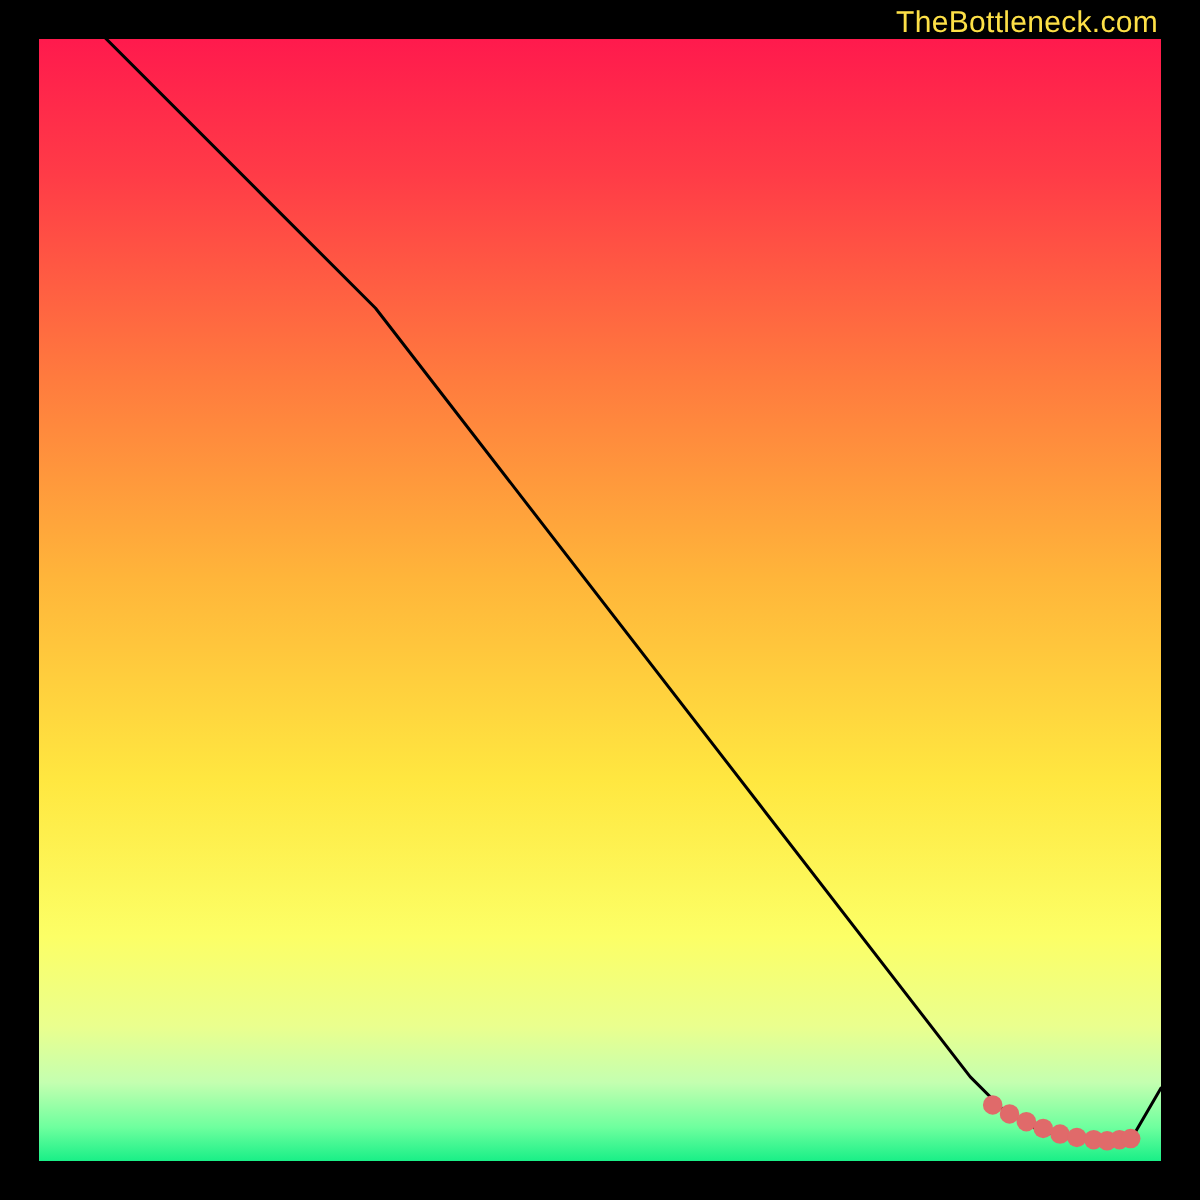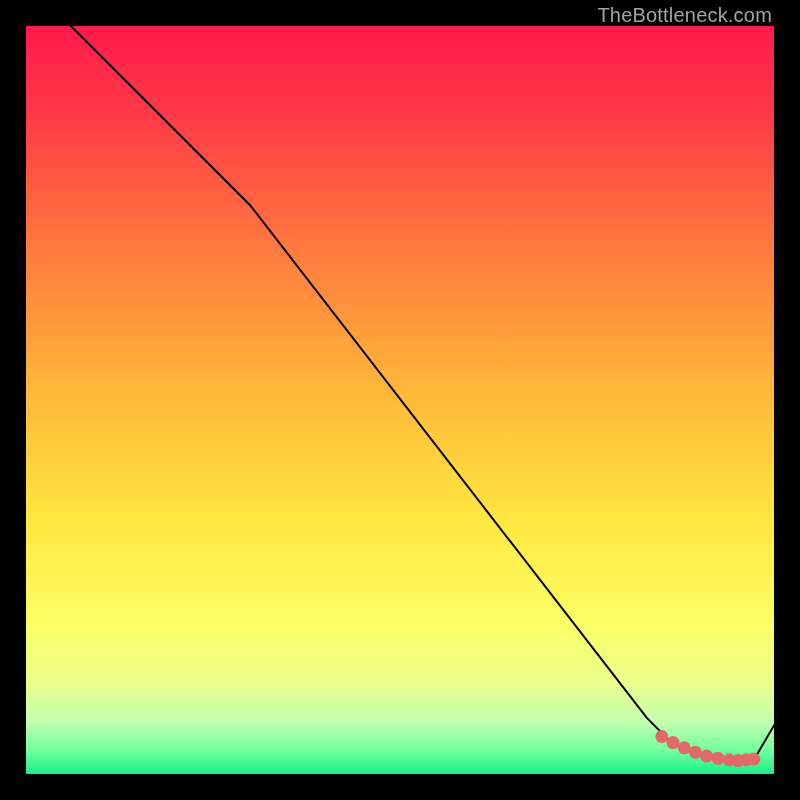--- a/index.html
+++ b/index.html
@@ -26,21 +26,21 @@
   }
   .plot svg {
     display: block;
     width: 748px;
     height: 748px;
   }
   .watermark {
     position: absolute;
     top: 4px;
     right: 28px;
-    color: #a3a3a3;
+    color: #fde047;
     font-size: 20px;
     font-weight: 500;
     letter-spacing: 0.2px;
   }
 </style>
 </head>
 <body>
 
 <div class="stage">
 

